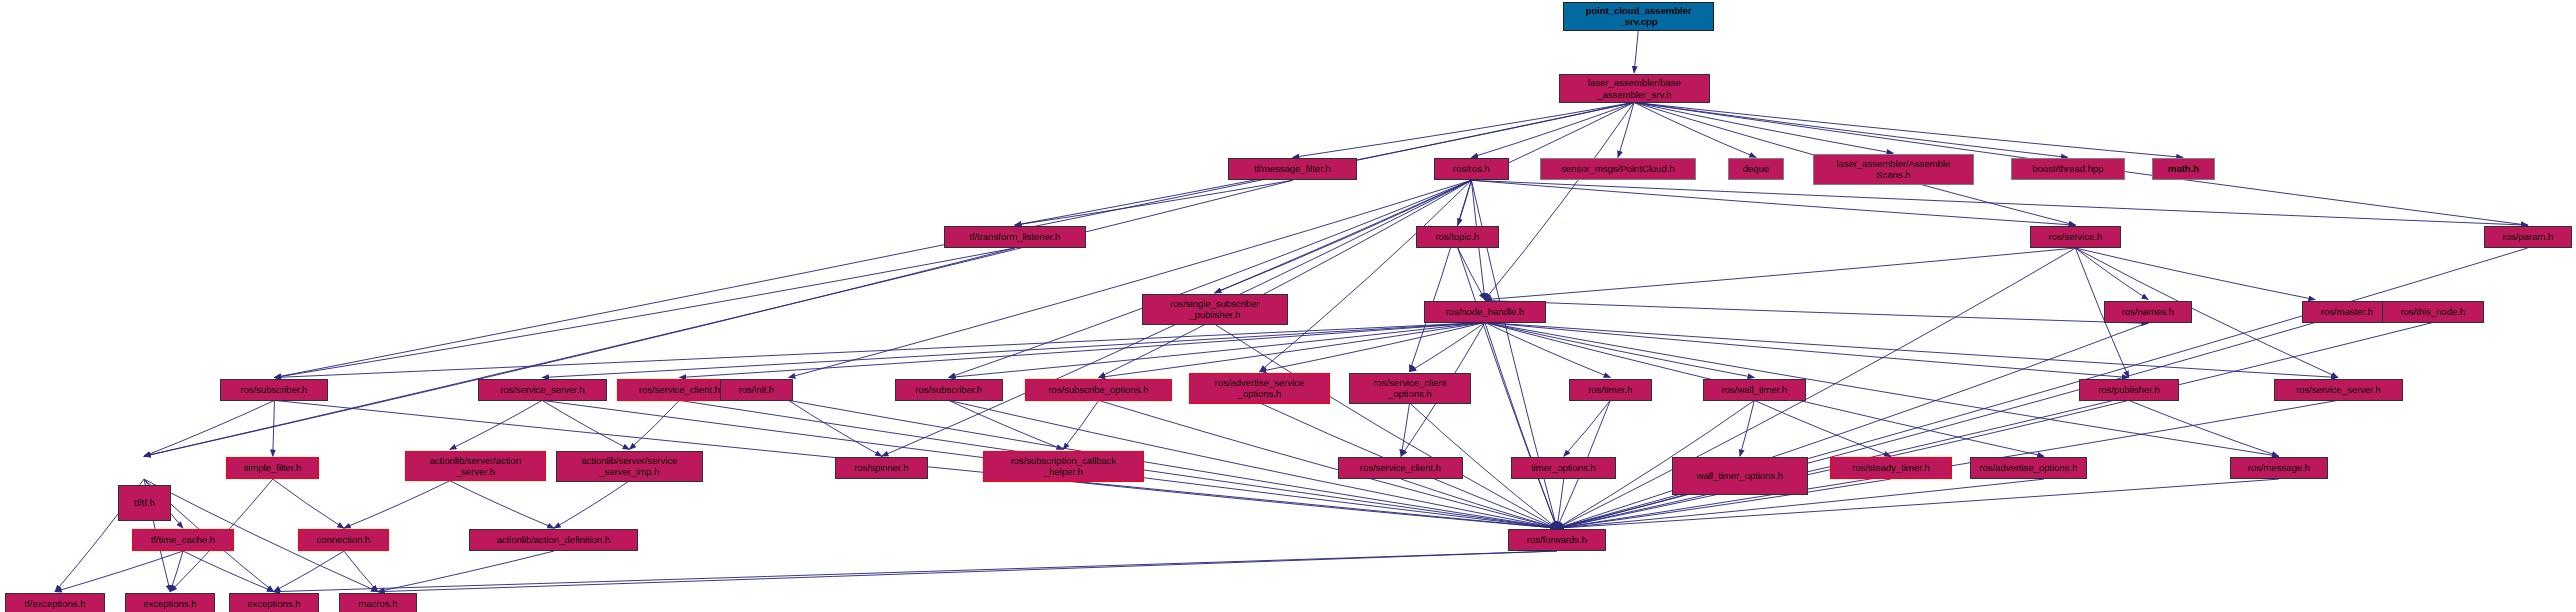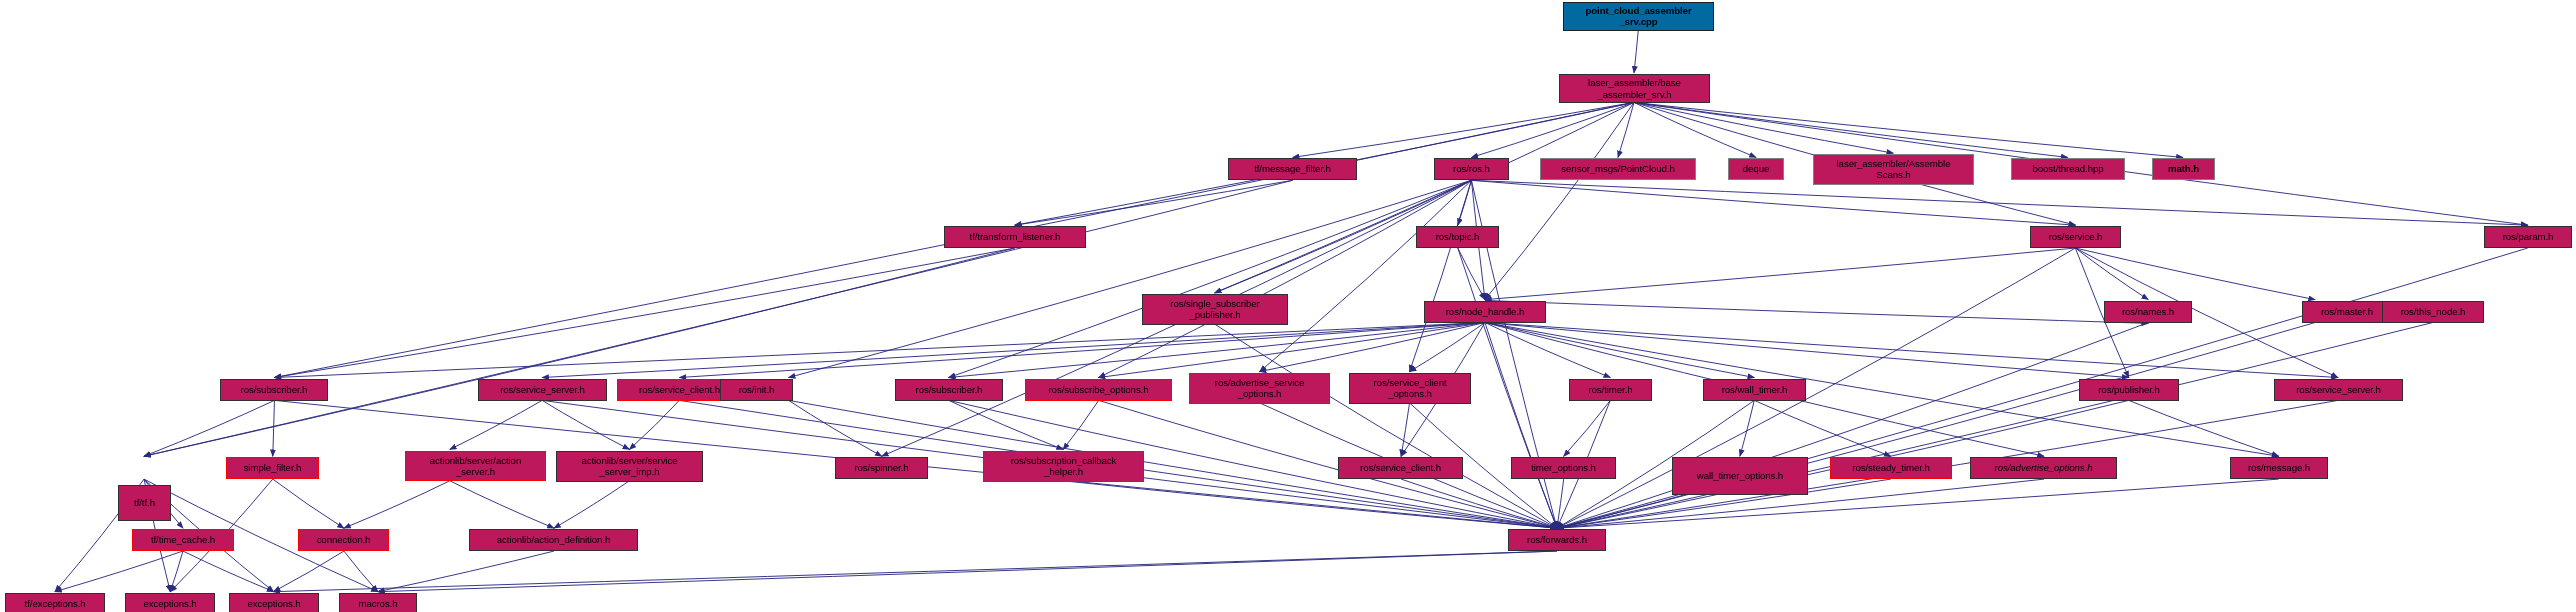--- a/index.html
+++ b/index.html
@@ -221,21 +221,21 @@
 _server.h</div>
       <div class="node dark" style="left: 556px; top: 451px; width: 147px; height: 30.5px;">actionlib/server/service
 _server_imp.h</div>
       <div class="node dark" style="left: 835px; top: 457px; width: 93px; height: 22px;">ros/spinner.h</div>
       <div class="node red" style="left: 983px; top: 451px; width: 161px; height: 30.5px;">ros/subscription_callback
 _helper.h</div>
       <div class="node dark" style="left: 1338px; top: 457px; width: 125px; height: 22px;">ros/service_client.h</div>
       <div class="node dark" style="left: 1511px; top: 457px; width: 105px; height: 22px;">timer_options.h</div>
       <div class="node dark" style="left: 1672px; top: 457px; width: 136px; height: 38px;">wall_timer_options.h</div>
       <div class="node red" style="left: 1830px; top: 457px; width: 122px; height: 22px;">ros/steady_timer.h</div>
-      <div class="node dark" style="left: 1970px; top: 457px; width: 147px; height: 22px; font-style: italic;">ros/advertise_options.h</div>
+      <div class="node dark" style="left: 1970px; top: 457px; width: 117px; height: 22px;">ros/advertise_options.h</div>
       <div class="node dark" style="left: 2230px; top: 457px; width: 98px; height: 22px;">ros/message.h</div>
       <div class="node red" style="left: 132px; top: 529px; width: 102px; height: 22px;">tf/time_cache.h</div>
       <div class="node red" style="left: 298px; top: 529px; width: 91px; height: 22px;">connection.h</div>
       <div class="node dark" style="left: 469px; top: 529px; width: 169px; height: 22px;">actionlib/action_definition.h</div>
       <div class="node dark" style="left: 1508px; top: 529px; width: 98px; height: 22px;">ros/forwards.h</div>
       <div class="node dark" style="left: 5.1px; top: 593px; width: 100px; height: 22px;">tf/exceptions.h</div>
       <div class="node dark" style="left: 125px; top: 593px; width: 90px; height: 22px;">exceptions.h</div>
       <div class="node dark" style="left: 229px; top: 593px; width: 90px; height: 22px;">exceptions.h</div>
       <div class="node dark" style="left: 339px; top: 593px; width: 78px; height: 22px;">macros.h</div>
     </div>

